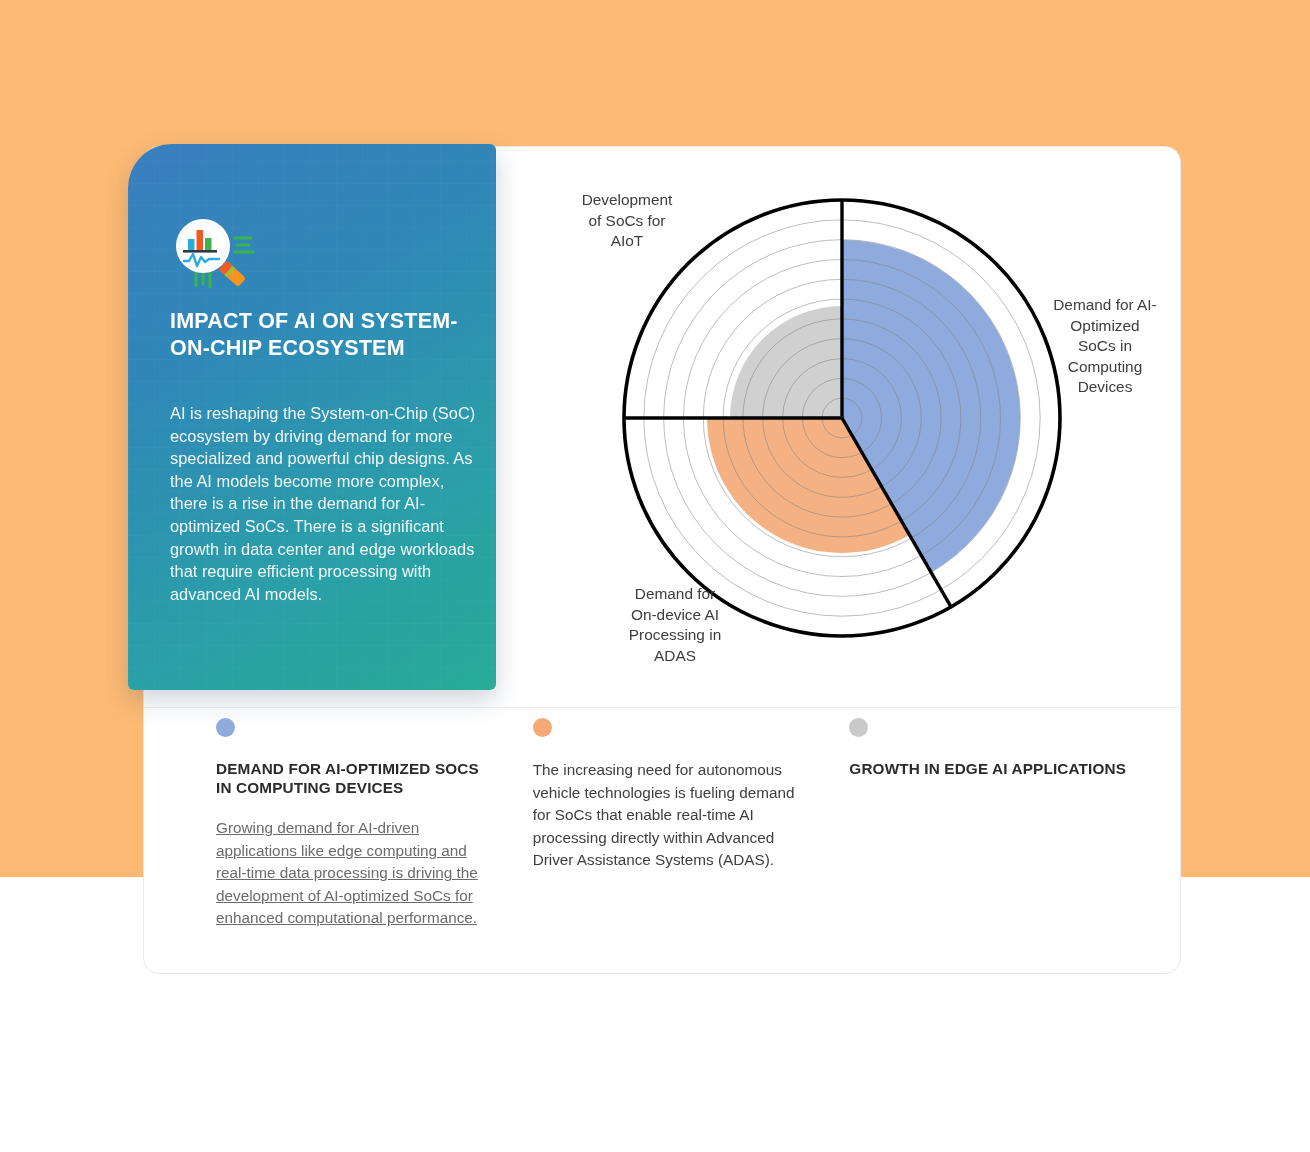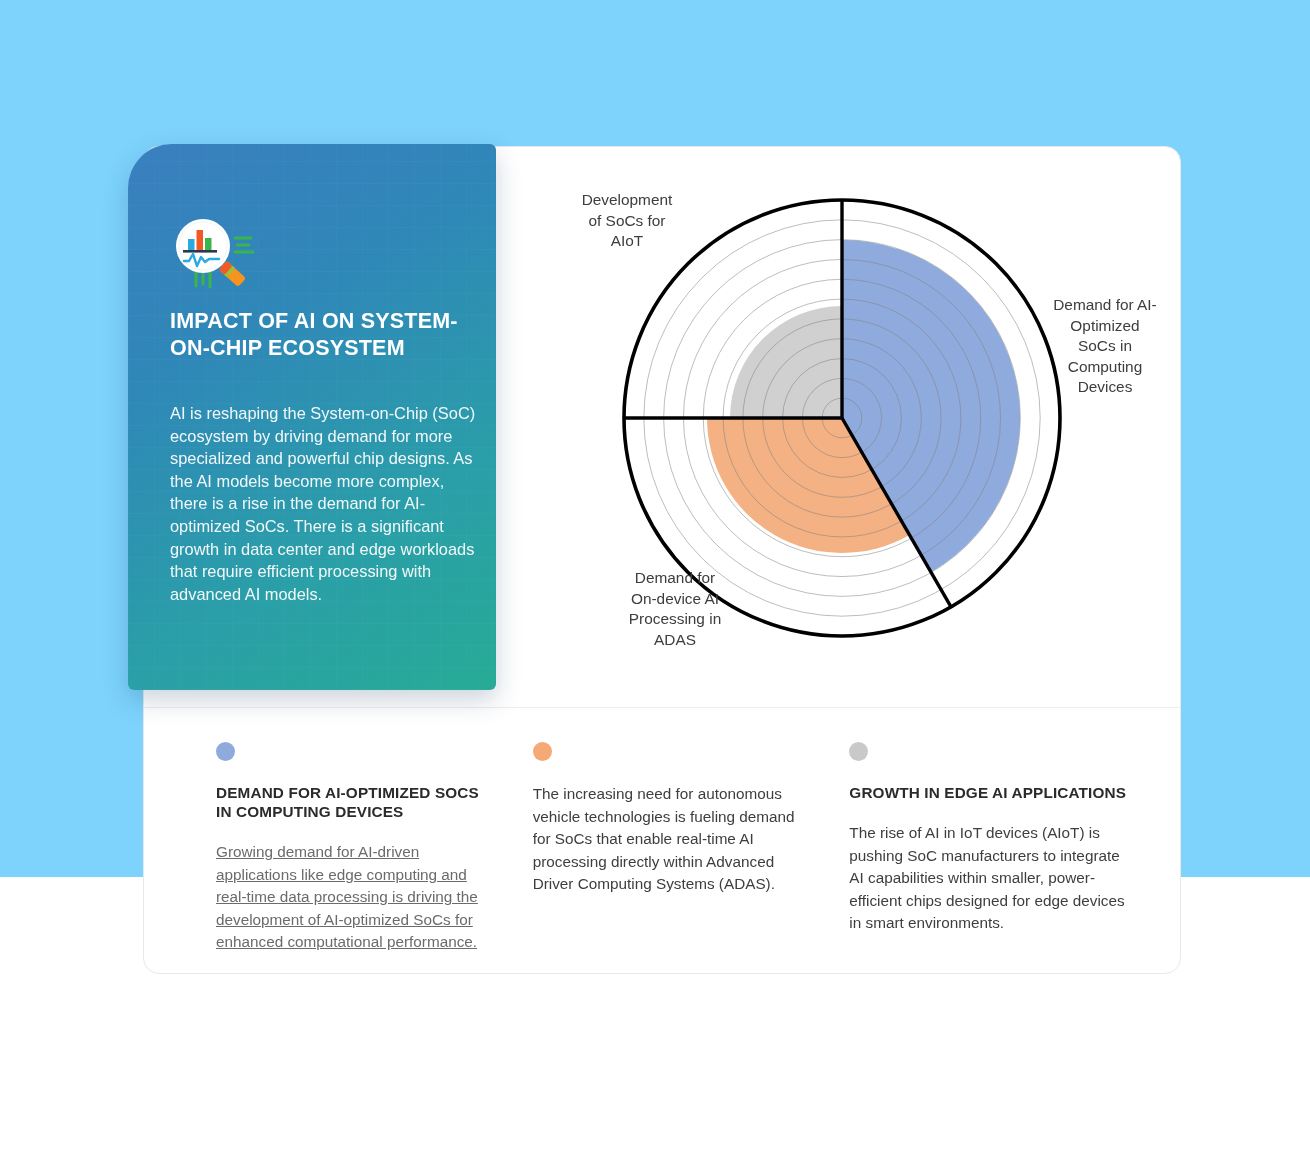--- a/index.html
+++ b/index.html
@@ -8,21 +8,21 @@
     height: 1152px;
     background: #ffffff;
     font-family: "Liberation Sans", sans-serif;
     overflow: hidden;
   }
 
   #root {
     position: relative;
     width: 1310px;
     height: 877px;
-    background: #7dd3fc;
+    background: #fdba74;
   }
 
   
   .panel {
     position: absolute;
     left: 143px;
     top: 146px;
     width: 1038px;
     height: 828px;
     background: #ffffff;
@@ -105,27 +105,27 @@
   .axis-label {
     position: absolute;
     color: #3d3d3d;
     font-size: 15.4px;
     line-height: 20.5px;
     text-align: center;
     white-space: pre-line;
   }
   .axis-label.l-aiot      { left: 22px;  top: 30px;  width: 150px; }
   .axis-label.l-computing { left: 505px; top: 135px; width: 140px; }
-  .axis-label.l-adas      { left: 70px;  top: 408px; width: 150px; }
+  .axis-label.l-adas      { left: 70px;  top: 424px; width: 150px; }
 
   
   .legend {
     position: absolute;
     left: 216px;
-    top: 742px;
+    top: 718px;
     width: 950px;
     height: 250px;
     display: flex;
     gap: 0px;
   }
   .legend-col { width: 323px; padding-right: 34px; }
 
   .legend-dot {
     width: 19px; height: 19px;
     border-radius: 50%;
@@ -242,24 +242,23 @@
   <div class="legend">
 
     <div class="legend-col c0">
       <div class="legend-dot" style="background: rgb(143, 170, 220);"></div>
       <div class="legend-title">DEMAND FOR AI-OPTIMIZED SOCS IN COMPUTING DEVICES</div>
       <div class="legend-body">Growing demand for AI-driven applications like edge computing and real-time data processing is driving the development of AI-optimized SoCs for enhanced computational performance.</div>
     </div>
 
     <div class="legend-col c1">
       <div class="legend-dot" style="background: rgb(244, 169, 119);"></div>
-      <div class="legend-body">The increasing need for autonomous vehicle technologies is fueling demand for SoCs that enable real-time AI processing directly within Advanced Driver Computing Systems (ADAS).</div>
+      <div class="legend-body">The increasing need for autonomous vehicle technologies is fueling demand for SoCs that enable real-time AI processing directly within Advanced Driver Assistance Systems (ADAS).</div>
     </div>
 
     <div class="legend-col c2">
       <div class="legend-dot" style="background: rgb(201, 201, 201);"></div>
       <div class="legend-title">GROWTH IN EDGE AI APPLICATIONS</div>
-      <div class="legend-body">The rise of AI in IoT devices (AIoT) is pushing SoC manufacturers to integrate AI capabilities within smaller, power-efficient chips designed for edge devices in smart environments.</div>
     </div>
 
   </div>
 
 </div>
 
 </body></html>

